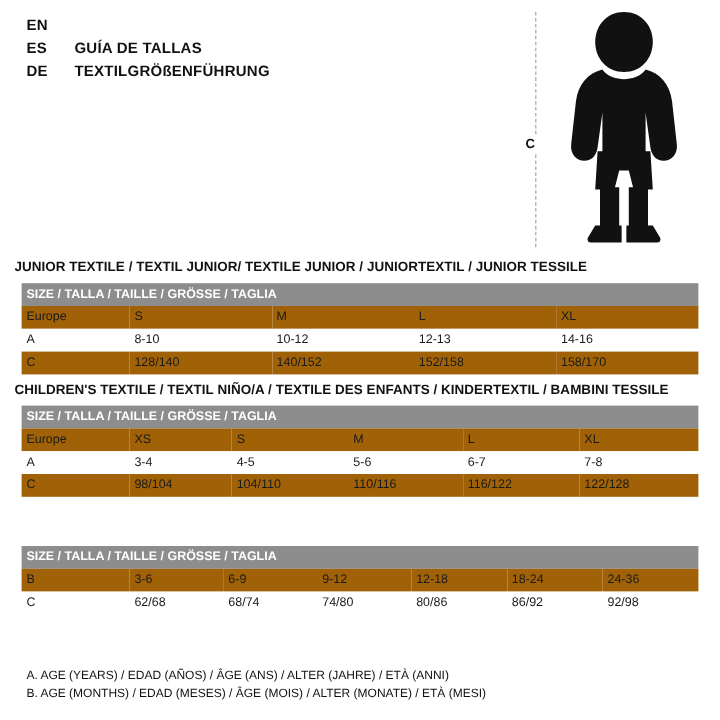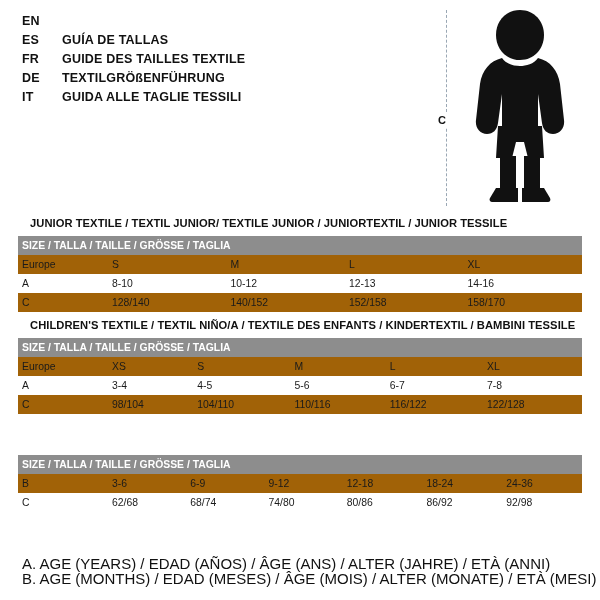--- a/index.html
+++ b/index.html
@@ -78,21 +78,21 @@
     position: absolute;
     left: 26px;
     top: 0;
     width: 124px;
     height: 200px;
   }
 
   
   .section-title {
     position: absolute;
-    left: 30px;
+    left: 12px;
     font-size: 11.2px;
     font-weight: bold;
     color: #111;
     letter-spacing: 0.05px;
     white-space: nowrap;
   }
   .section-title.two-line {
     line-height: 14px;
   }
 
@@ -127,50 +127,42 @@
   }
 
   
   .footnotes {
     position: absolute;
     left: 22px;
     bottom: 14px;
     width: 560px;
   }
   .footnote {
-    font-size: 15px;
+    font-size: 10px;
     color: #111;
     line-height: 15px;
     white-space: nowrap;
   }
 </style>
 </head>
 <body>
 
 <div class="page">
 
   <div class="header">
     <div class="header-row">
       <span class="lang-code">EN</span>
     </div>
     <div class="header-row">
       <span class="lang-code">ES</span>
       <span class="lang-title">GUÍA DE TALLAS</span>
     </div>
     <div class="header-row">
-      <span class="lang-code">FR</span>
-      <span class="lang-title">GUIDE DES TAILLES TEXTILE</span>
-    </div>
-    <div class="header-row">
       <span class="lang-code">DE</span>
       <span class="lang-title">TEXTILGRÖßENFÜHRUNG</span>
-    </div>
-    <div class="header-row">
-      <span class="lang-code">IT</span>
-      <span class="lang-title">GUIDA ALLE TAGLIE TESSILI</span>
     </div>
   </div>
 
   <div class="figure-area">
     <div class="dashline"></div>
     <div class="c-label">C</div>
     <svg class="silhouette" viewBox="0 0 124 200">
       <g fill="#111111">
 
         <path d="M62 2 C48 2 38 13 38 27 C38 41 48 52 62 52 C76 52 86 41 86 27 C86 13 76 2 62 2 Z"></path>

